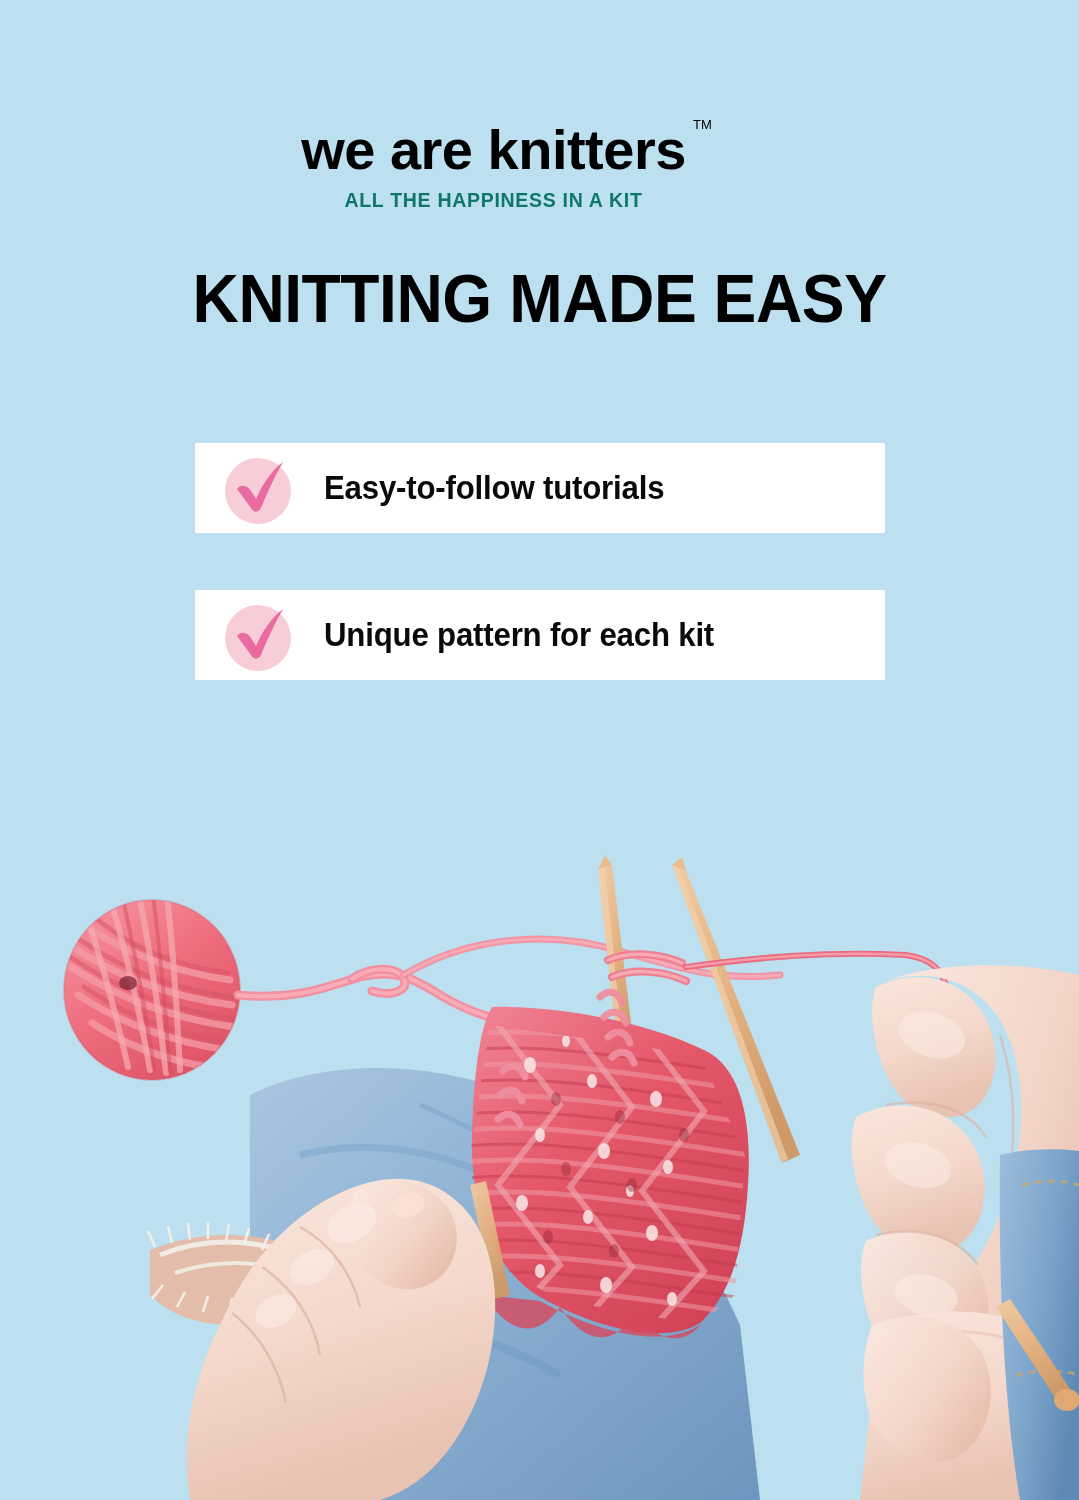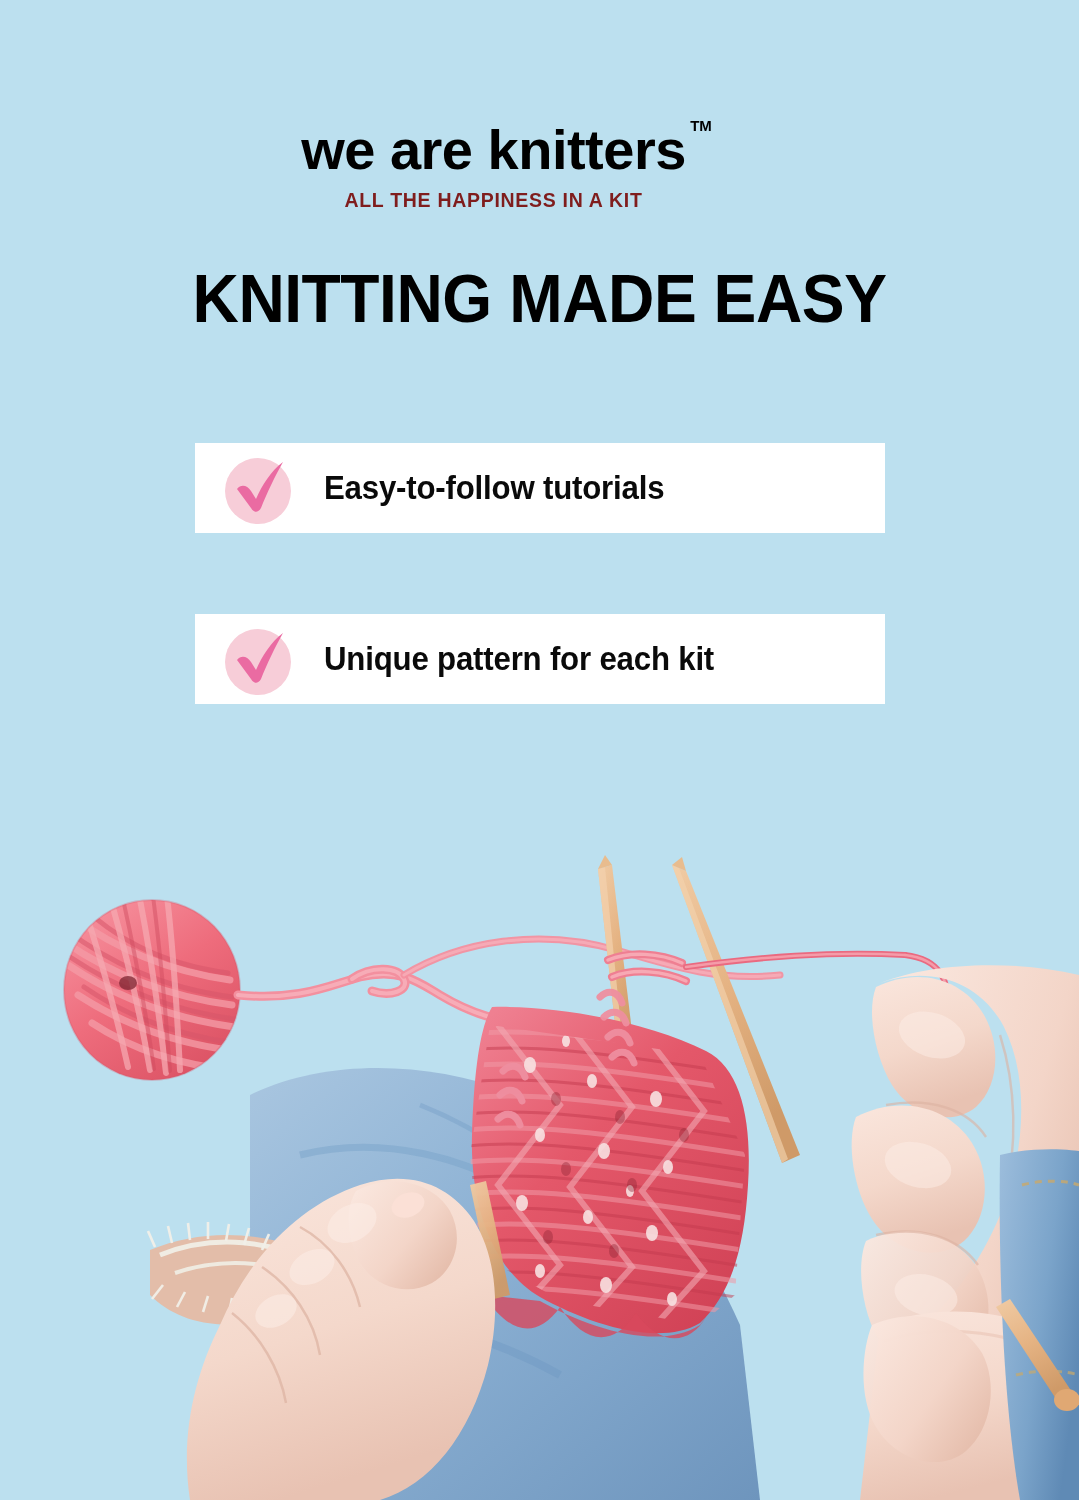--- a/index.html
+++ b/index.html
@@ -27,52 +27,52 @@
     font-size:56px;
     font-weight:700;
     letter-spacing:-0.5px;
     color:#000;
     line-height:1.0;
     font-family:"Liberation Sans", sans-serif;
   }
   #brand-tm {
     position:absolute;
     top:-4px; right:-26px;
-    font-size:15px;
-    font-weight:700;
+    font-size:13px;
+    font-weight:400;
     letter-spacing:0px;
     line-height:1;
   }
   #brand-tagline {
     margin-top:11px;
     font-size:19.5px;
     font-weight:700;
     letter-spacing:0.7px;
-    color:#7f1d1d;
+    color:#0f766e;
   }
 
   
   #headline {
     position:absolute; top:264px; left:0; width:1079px;
     text-align:center;
     font-size:69px;
     font-weight:700;
     letter-spacing:-0.5px;
     color:#000;
     transform:scaleX(0.93);
     line-height:1.0;
   }
 
   
   #features { position:absolute; left:195px; top:443px; width:690px; }
   .feature-card {
     position:relative;
     width:690px; height:90px;
     background:#ffffff;
-    margin-bottom:81px;
+    margin-bottom:57px;
     display:flex;
     align-items:center;
   }
   .feature-card:last-child { margin-bottom:8px; }
   .check-wrap {
     position:relative;
     width:74px; height:74px;
     margin-left:26px;
     flex:0 0 auto;
   }

